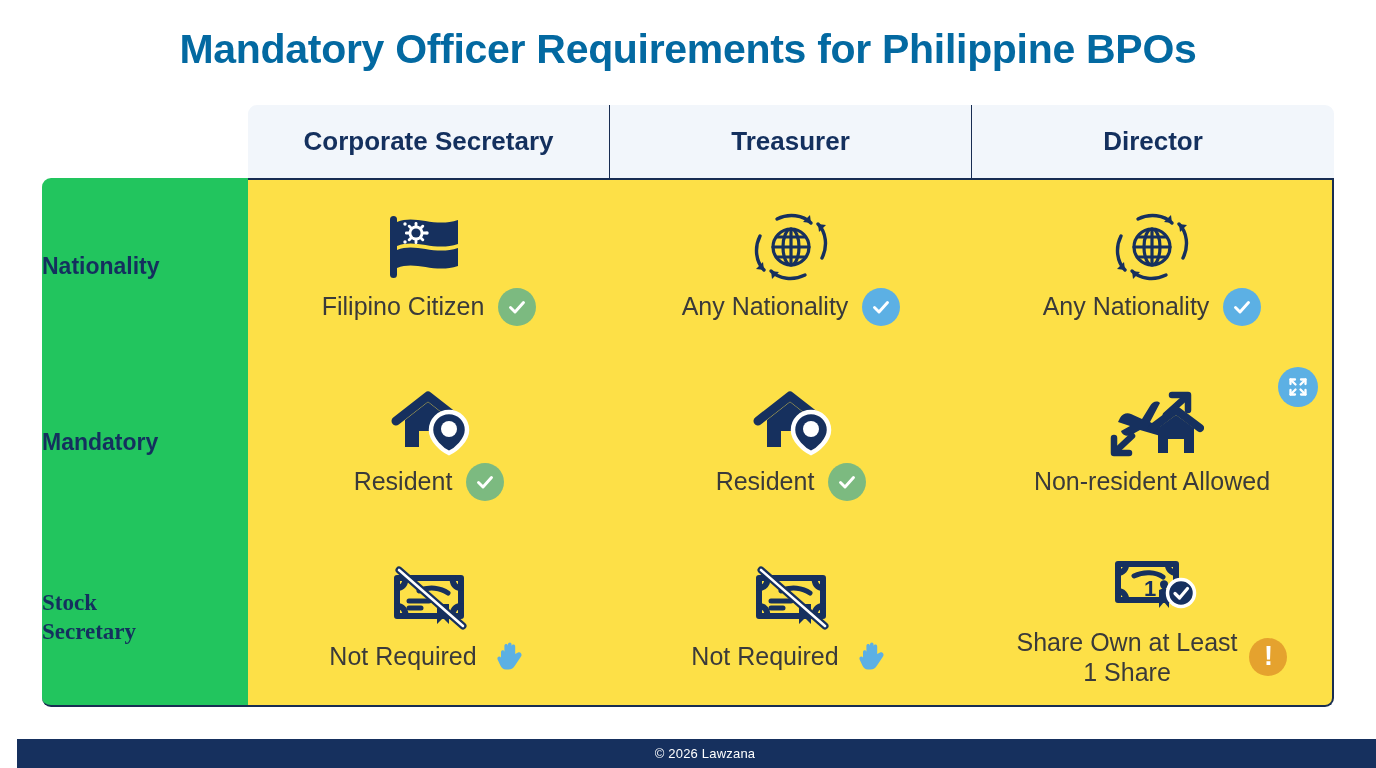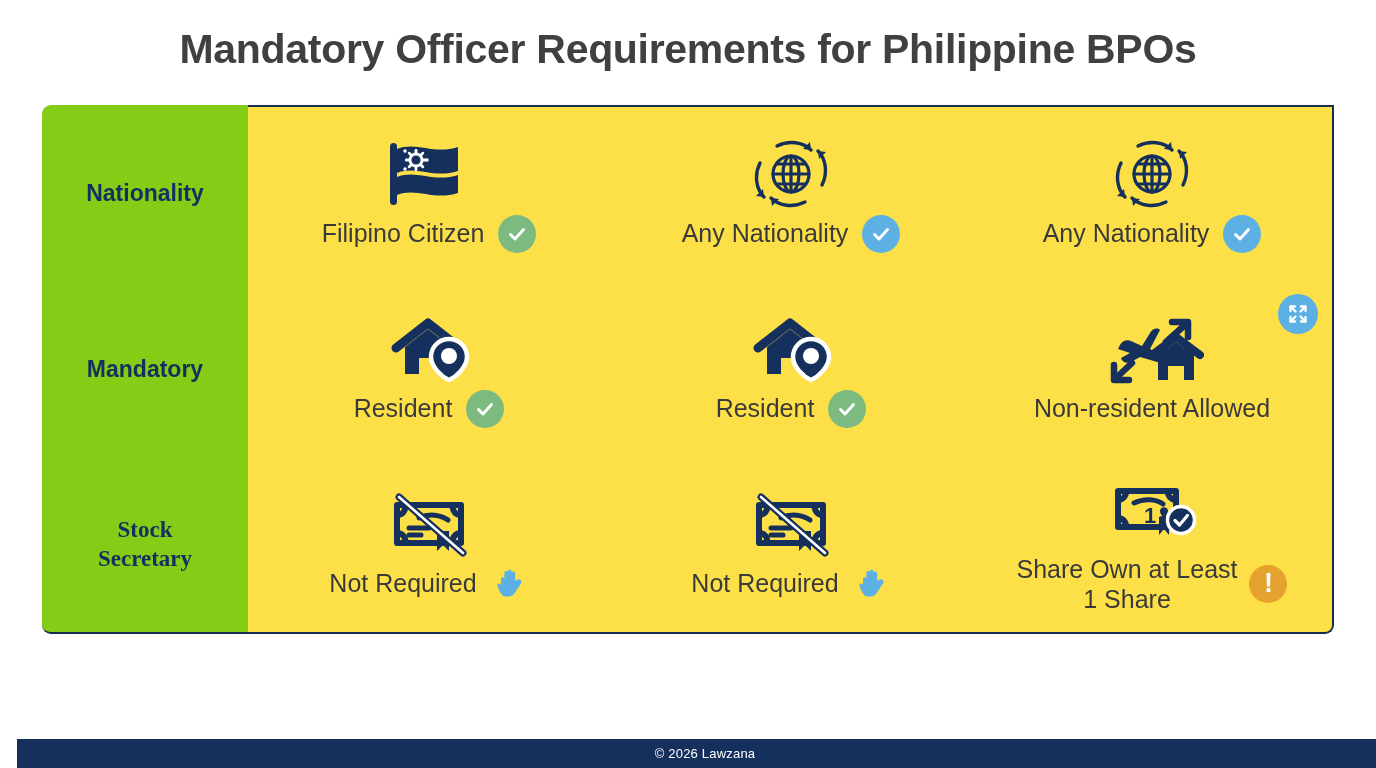--- a/index.html
+++ b/index.html
@@ -14,21 +14,21 @@
     color: #16305c;
     overflow: hidden;
     position: relative;
   }
 
   
   .page-title {
     text-align: center;
     font-size: 41px;
     font-weight: bold;
-    color: #404040;
+    color: #0369a1;
     letter-spacing: -0.3px;
     padding-top: 27px;
     line-height: 1.1;
   }
 
   
   .matrix-wrap {
     position: absolute;
     left: 42px;
     top: 105px;
@@ -65,27 +65,26 @@
     color: #14305e;
     text-align: center;
     vertical-align: middle;
   }
   .hdr.h-first { border-top-left-radius: 9px; border-right: 1.6px solid #182d52; }
   .hdr.h-mid   { border-left: 0; border-right: 1.6px solid #182d52; }
   .hdr.h-last  { border-left: 0; border-top-right-radius: 9px; }
 
   
   .rlabel {
-    background: #84cc16;
+    background: #22c55e;
     border: 2.5px solid #182d52;
     border-bottom: 1.6px solid #182d52;
     font-size: 23px;
     font-weight: bold;
     color: #14305e;
-    text-align: center;
     vertical-align: middle;
     line-height: 1.25;
   }
   tr.r-first .rlabel { border-top-left-radius: 9px; }
   tr.r-last  .rlabel { border-bottom: 2.5px solid #182d52; border-bottom-left-radius: 9px; font-family: Liberation Serif, serif; }
 
   
   .cell {
     background: #fde047;
     border: 1.6px solid #182d52;
@@ -206,20 +205,26 @@
 <div class="matrix-wrap">
 <table class="matrix">
   <colgroup>
     <col class="c-label">
         <col class="c-col">
         <col class="c-col">
         <col class="c-col">
   </colgroup>
 
   <tbody>
+        <tr>
+    <td class="corner"></td>
+    <th class="hdr h-first">Corporate Secretary</th>
+    <th class="hdr h-mid">Treasurer</th>
+    <th class="hdr h-last">Director</th>
+  </tr>
 
   <tr class="r-first">
     <td class="rlabel">Nationality</td>
 
     <td class="cell">
       <div class="cell-inner">
         <div class="cell-icon">
           <svg width="86" height="70" viewBox="0 0 86 70">
             <rect x="4" y="4" width="7" height="62" rx="3.5" fill="#16305e"></rect>
             <path d="M11 10 C30 2, 48 16, 72 8 L72 32 C48 40, 30 26, 11 34 Z" fill="#16305e"></path>

